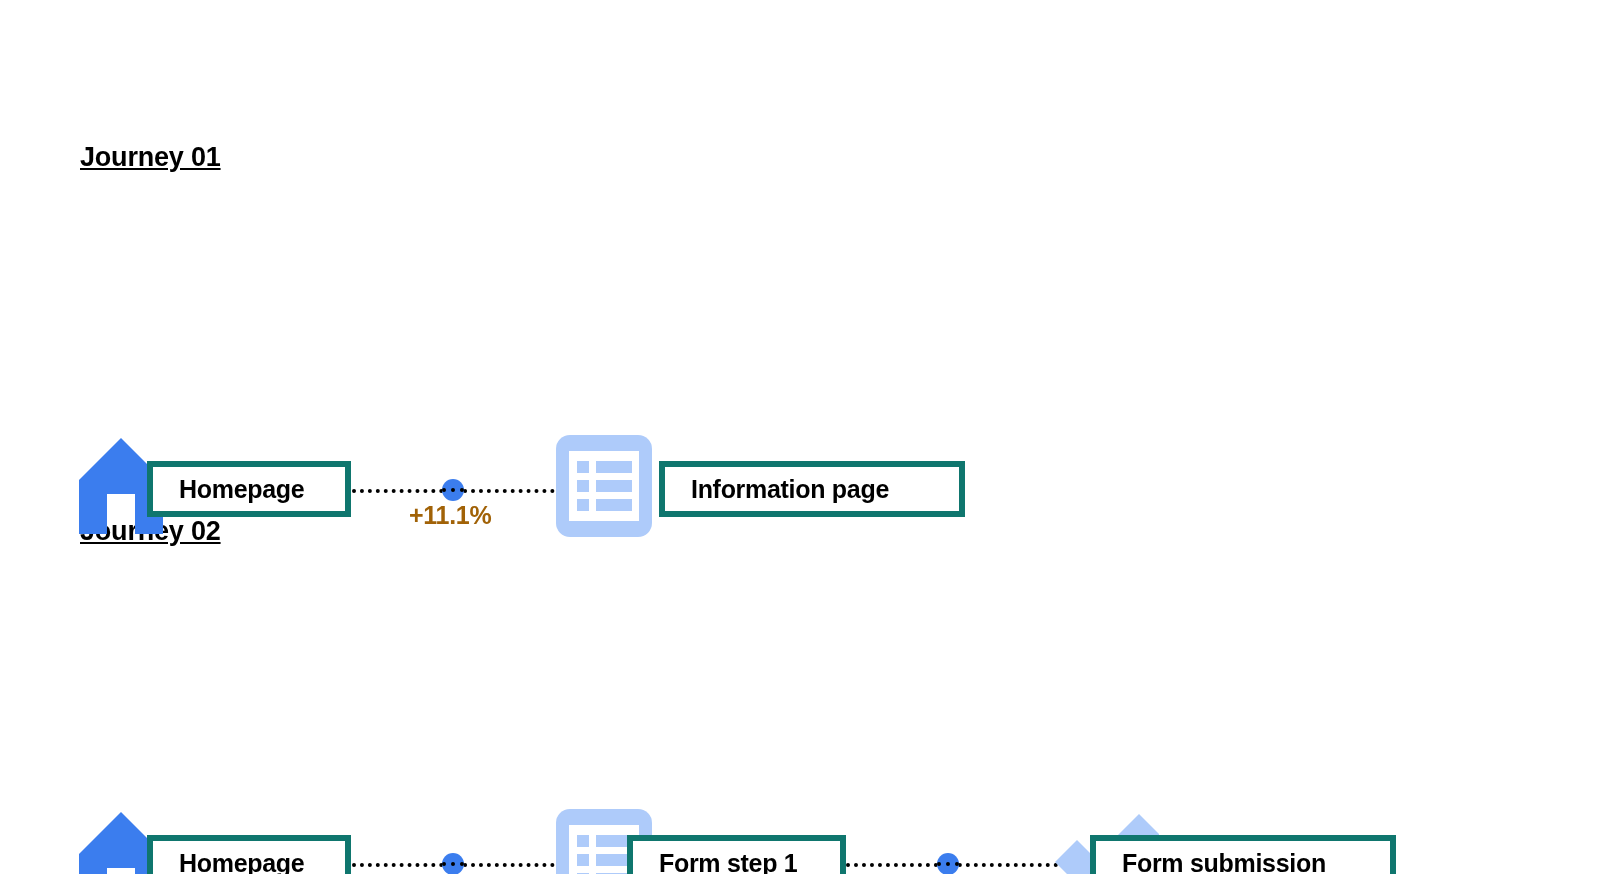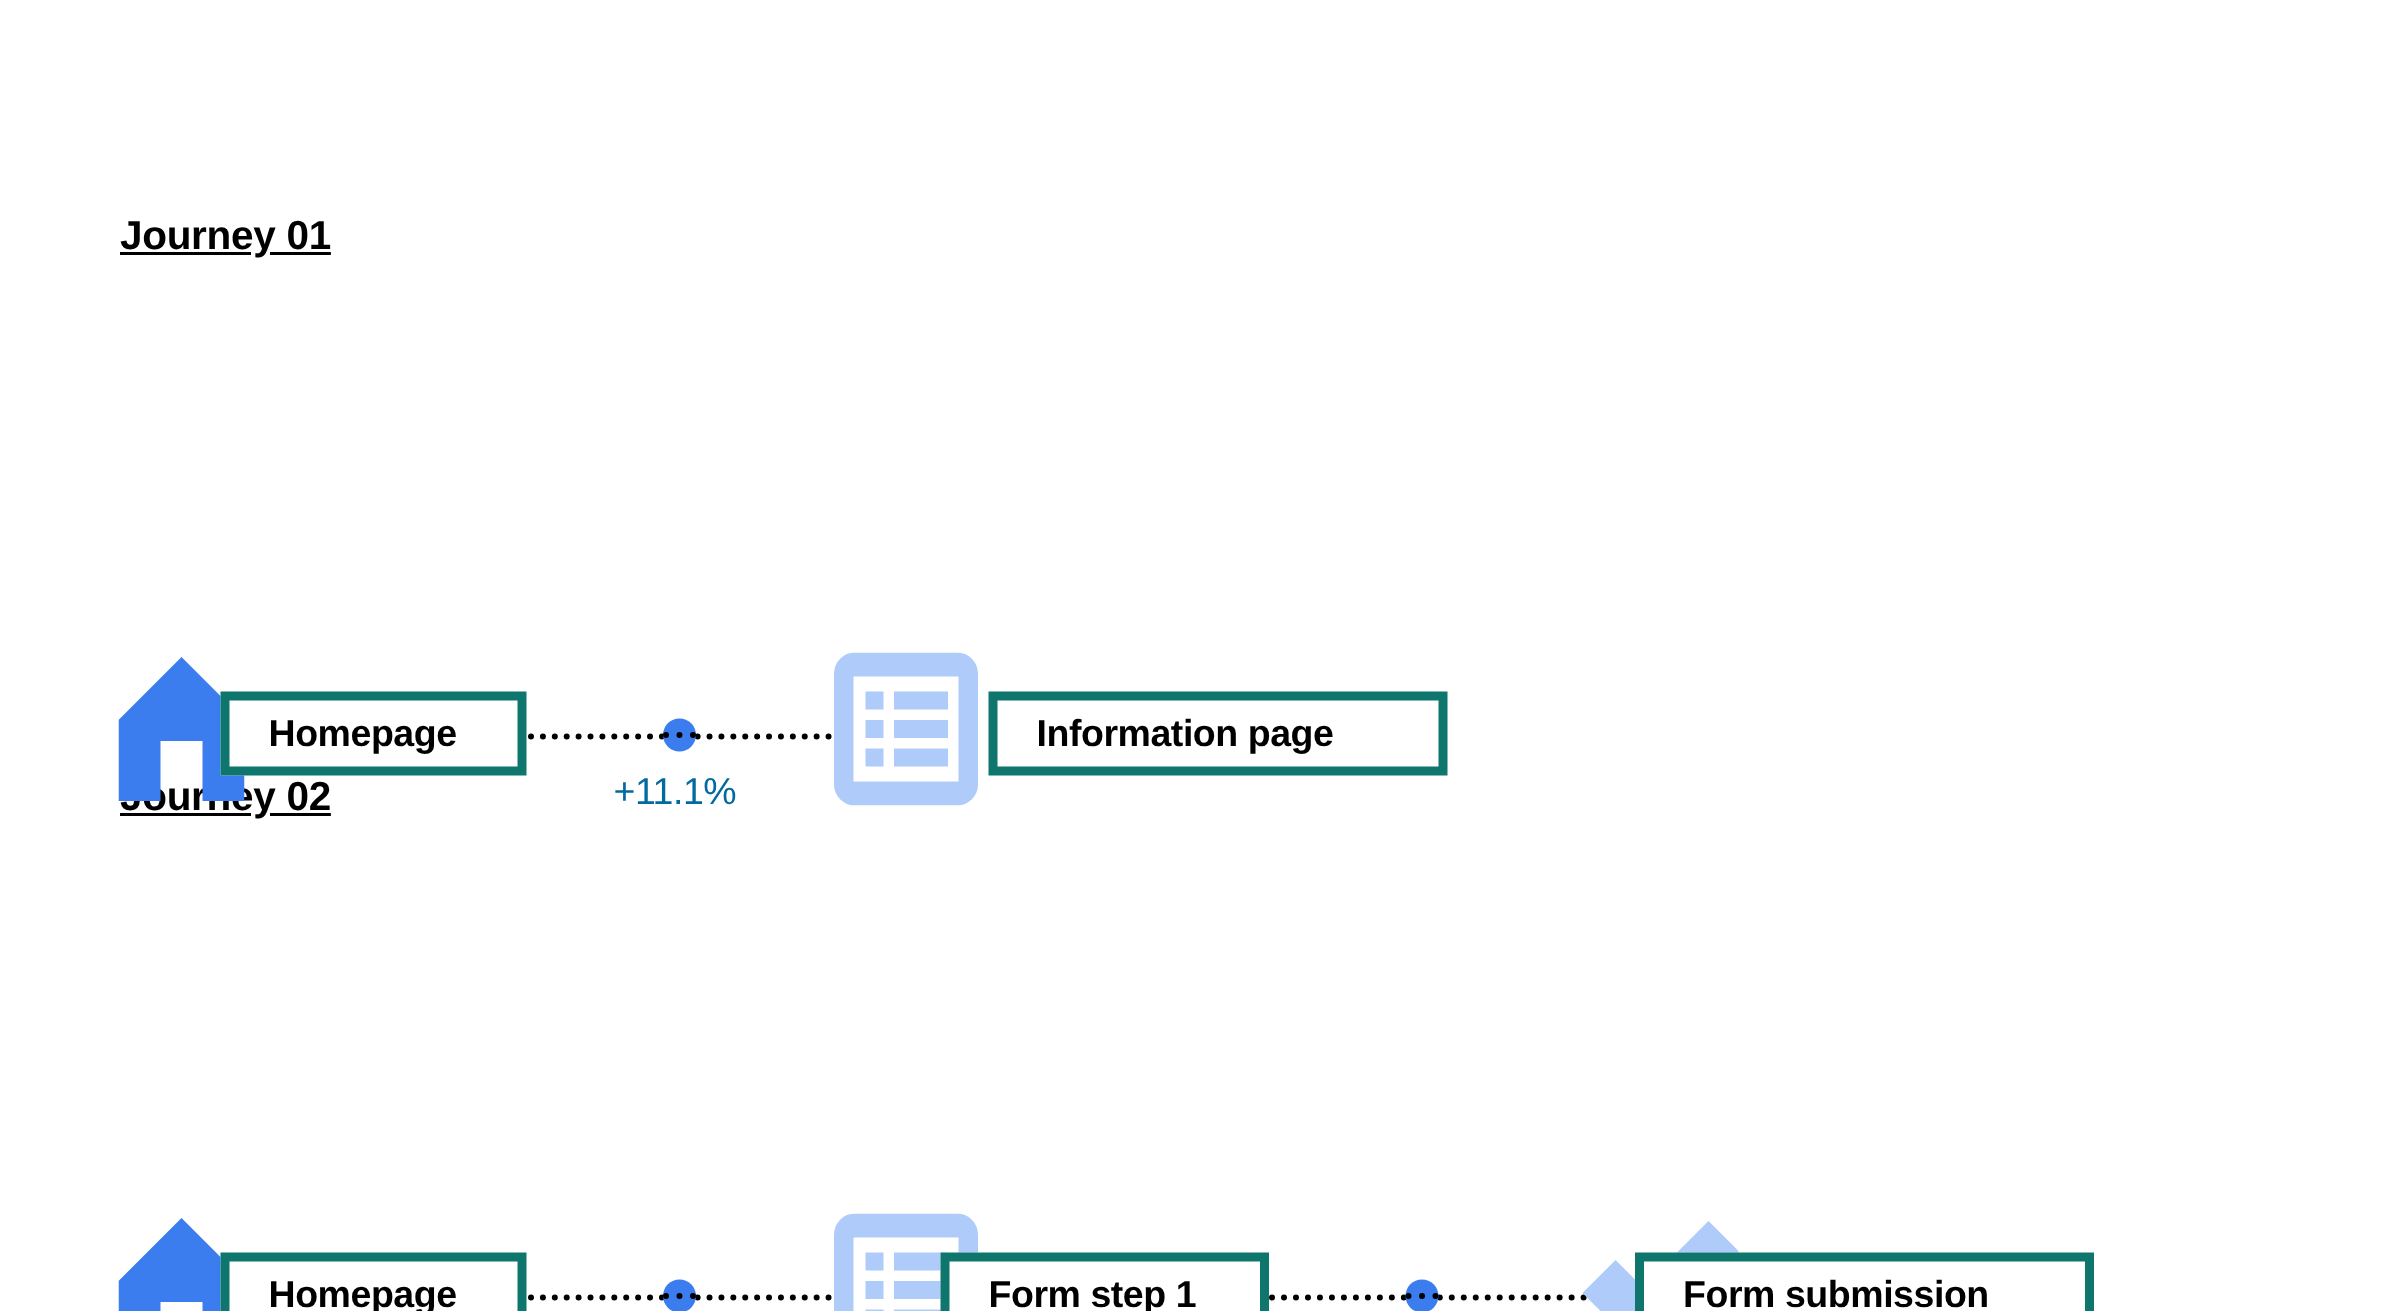--- a/index.html
+++ b/index.html
@@ -75,24 +75,24 @@
     left: 0;
     right: 0;
     top: 9px;
     height: 0;
     border-top: 4px dotted #000000;
   }
 
   
   .pct-label {
     position: absolute;
-    top: 304px;
+    top: 291px;
     font-size: 25px;
-    font-weight: 400;
-    color: #0369a1;
+    font-weight: 700;
+    color: #a16207;
     white-space: nowrap;
     letter-spacing: -0.3px;
   }
 
   
   .node-box {
     position: absolute;
     box-sizing: border-box;
     border: 6px solid #0f766e;
     background: #ffffff;

